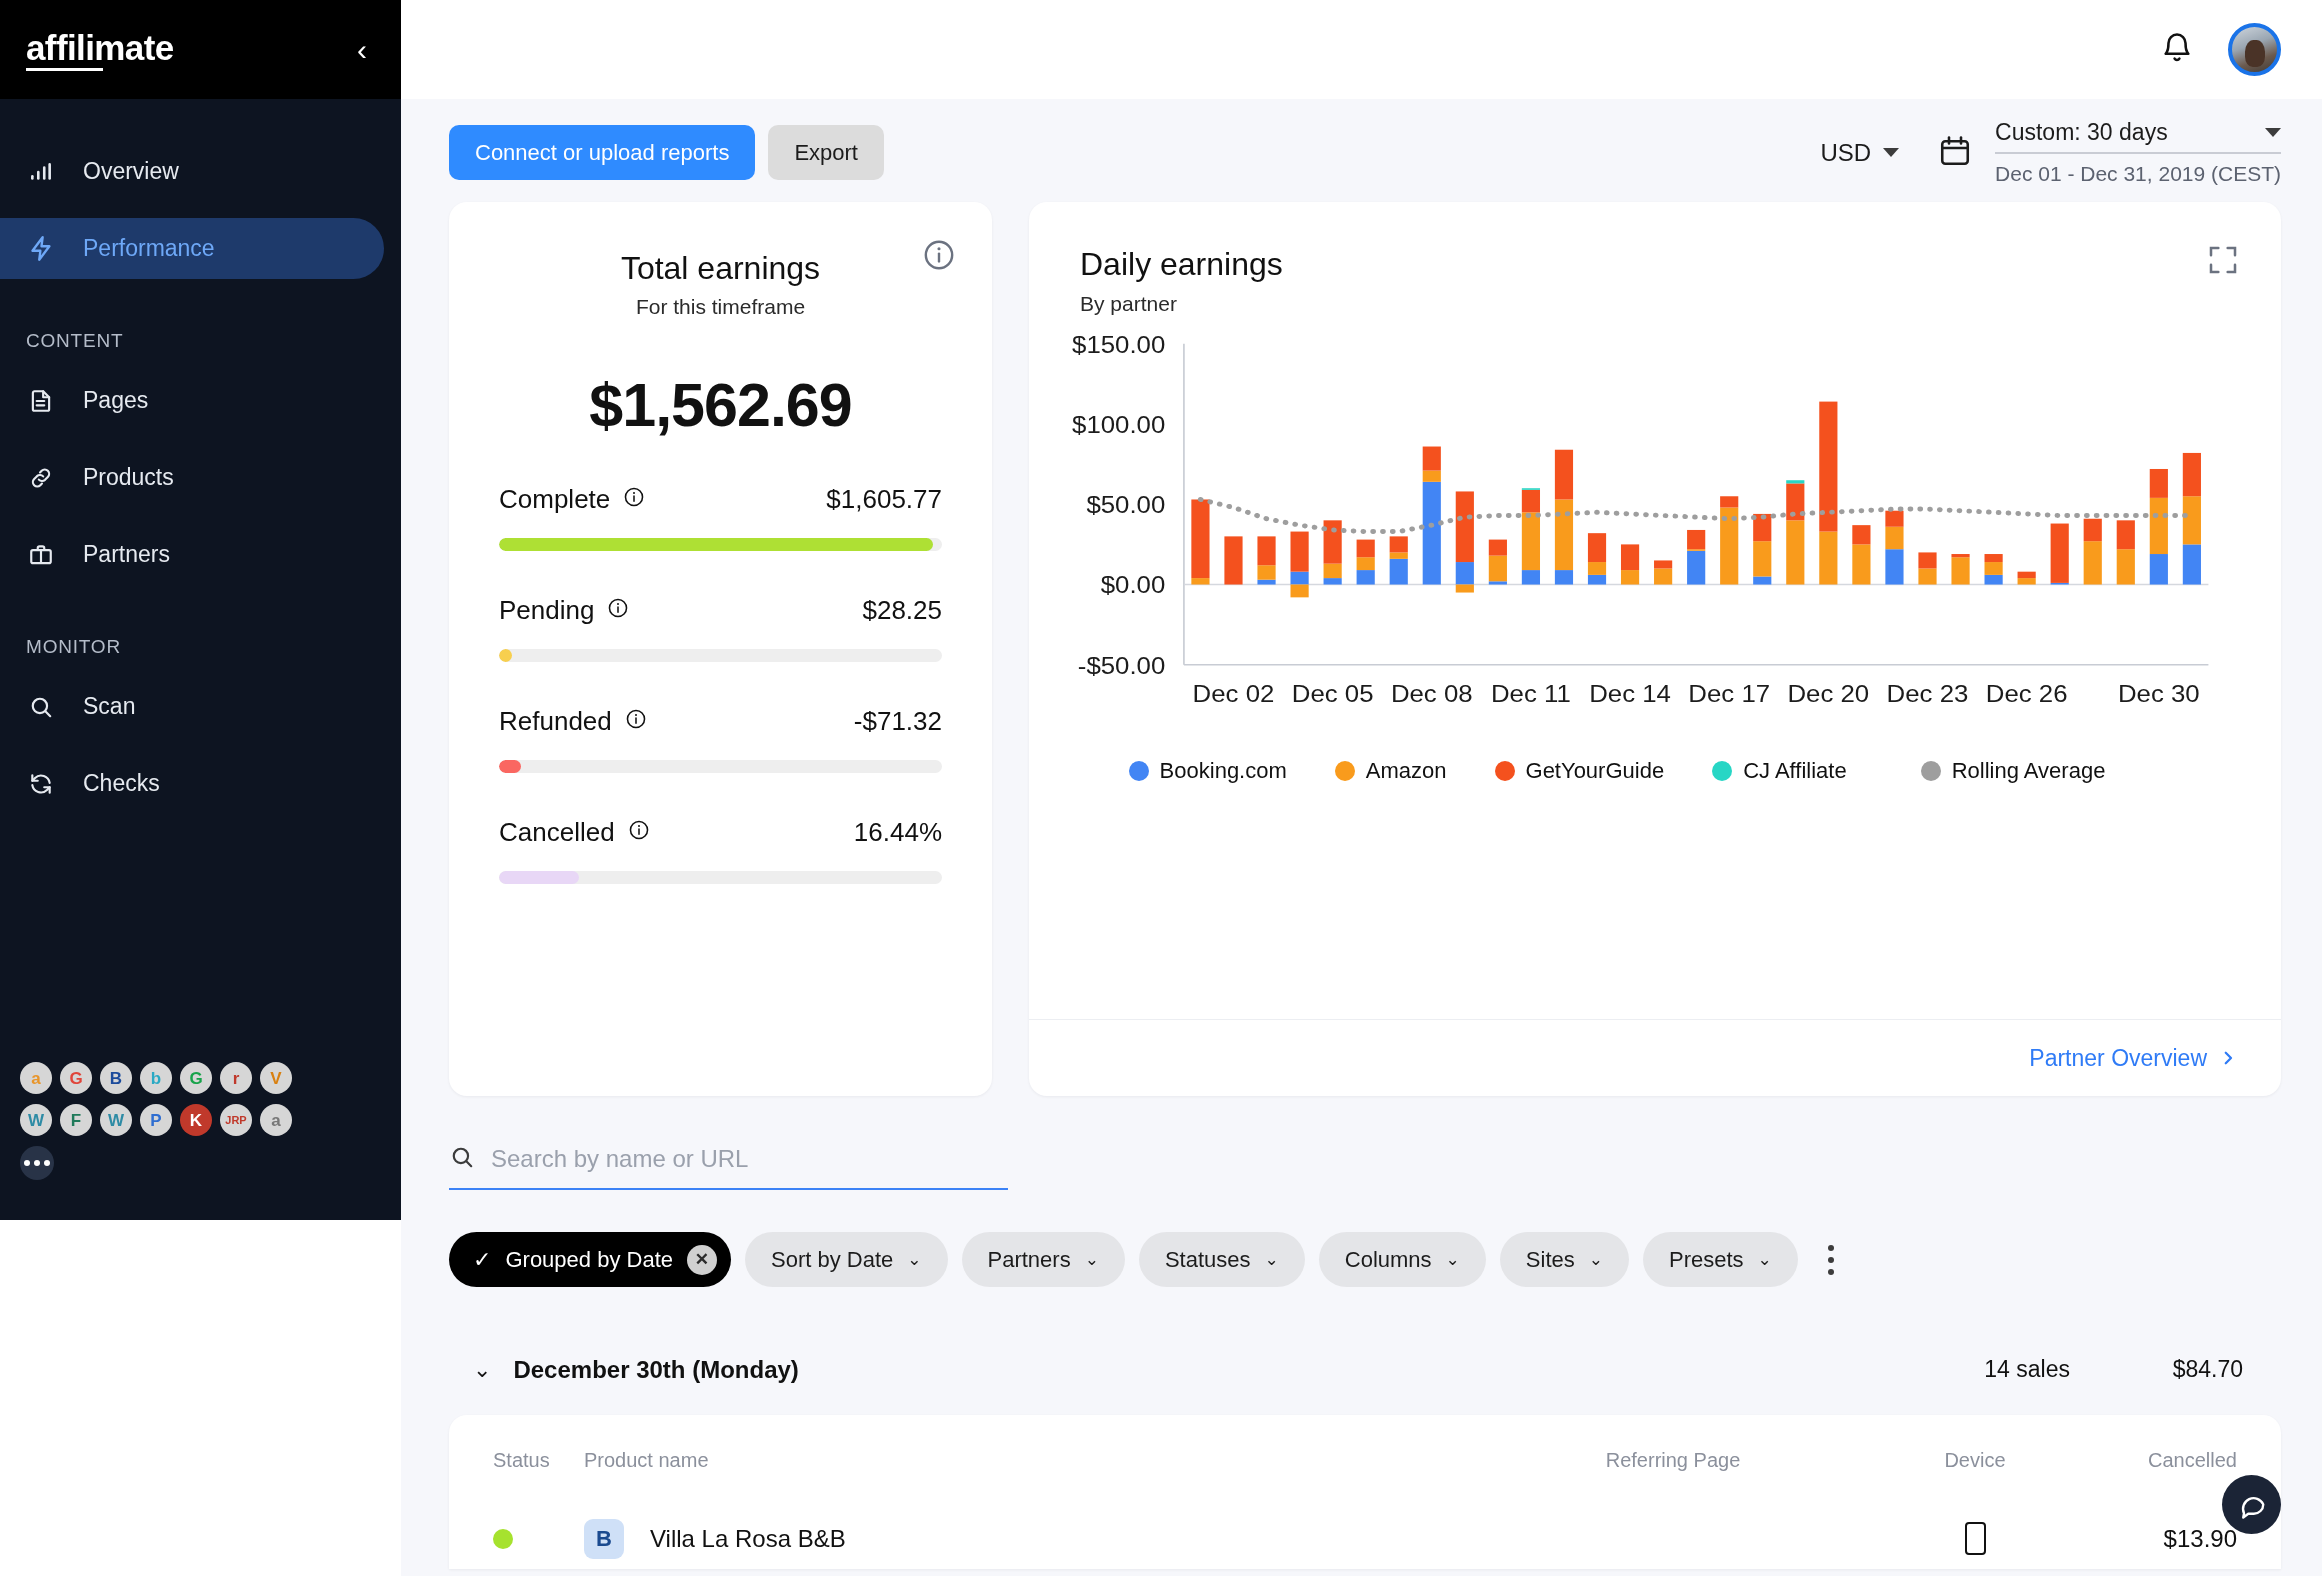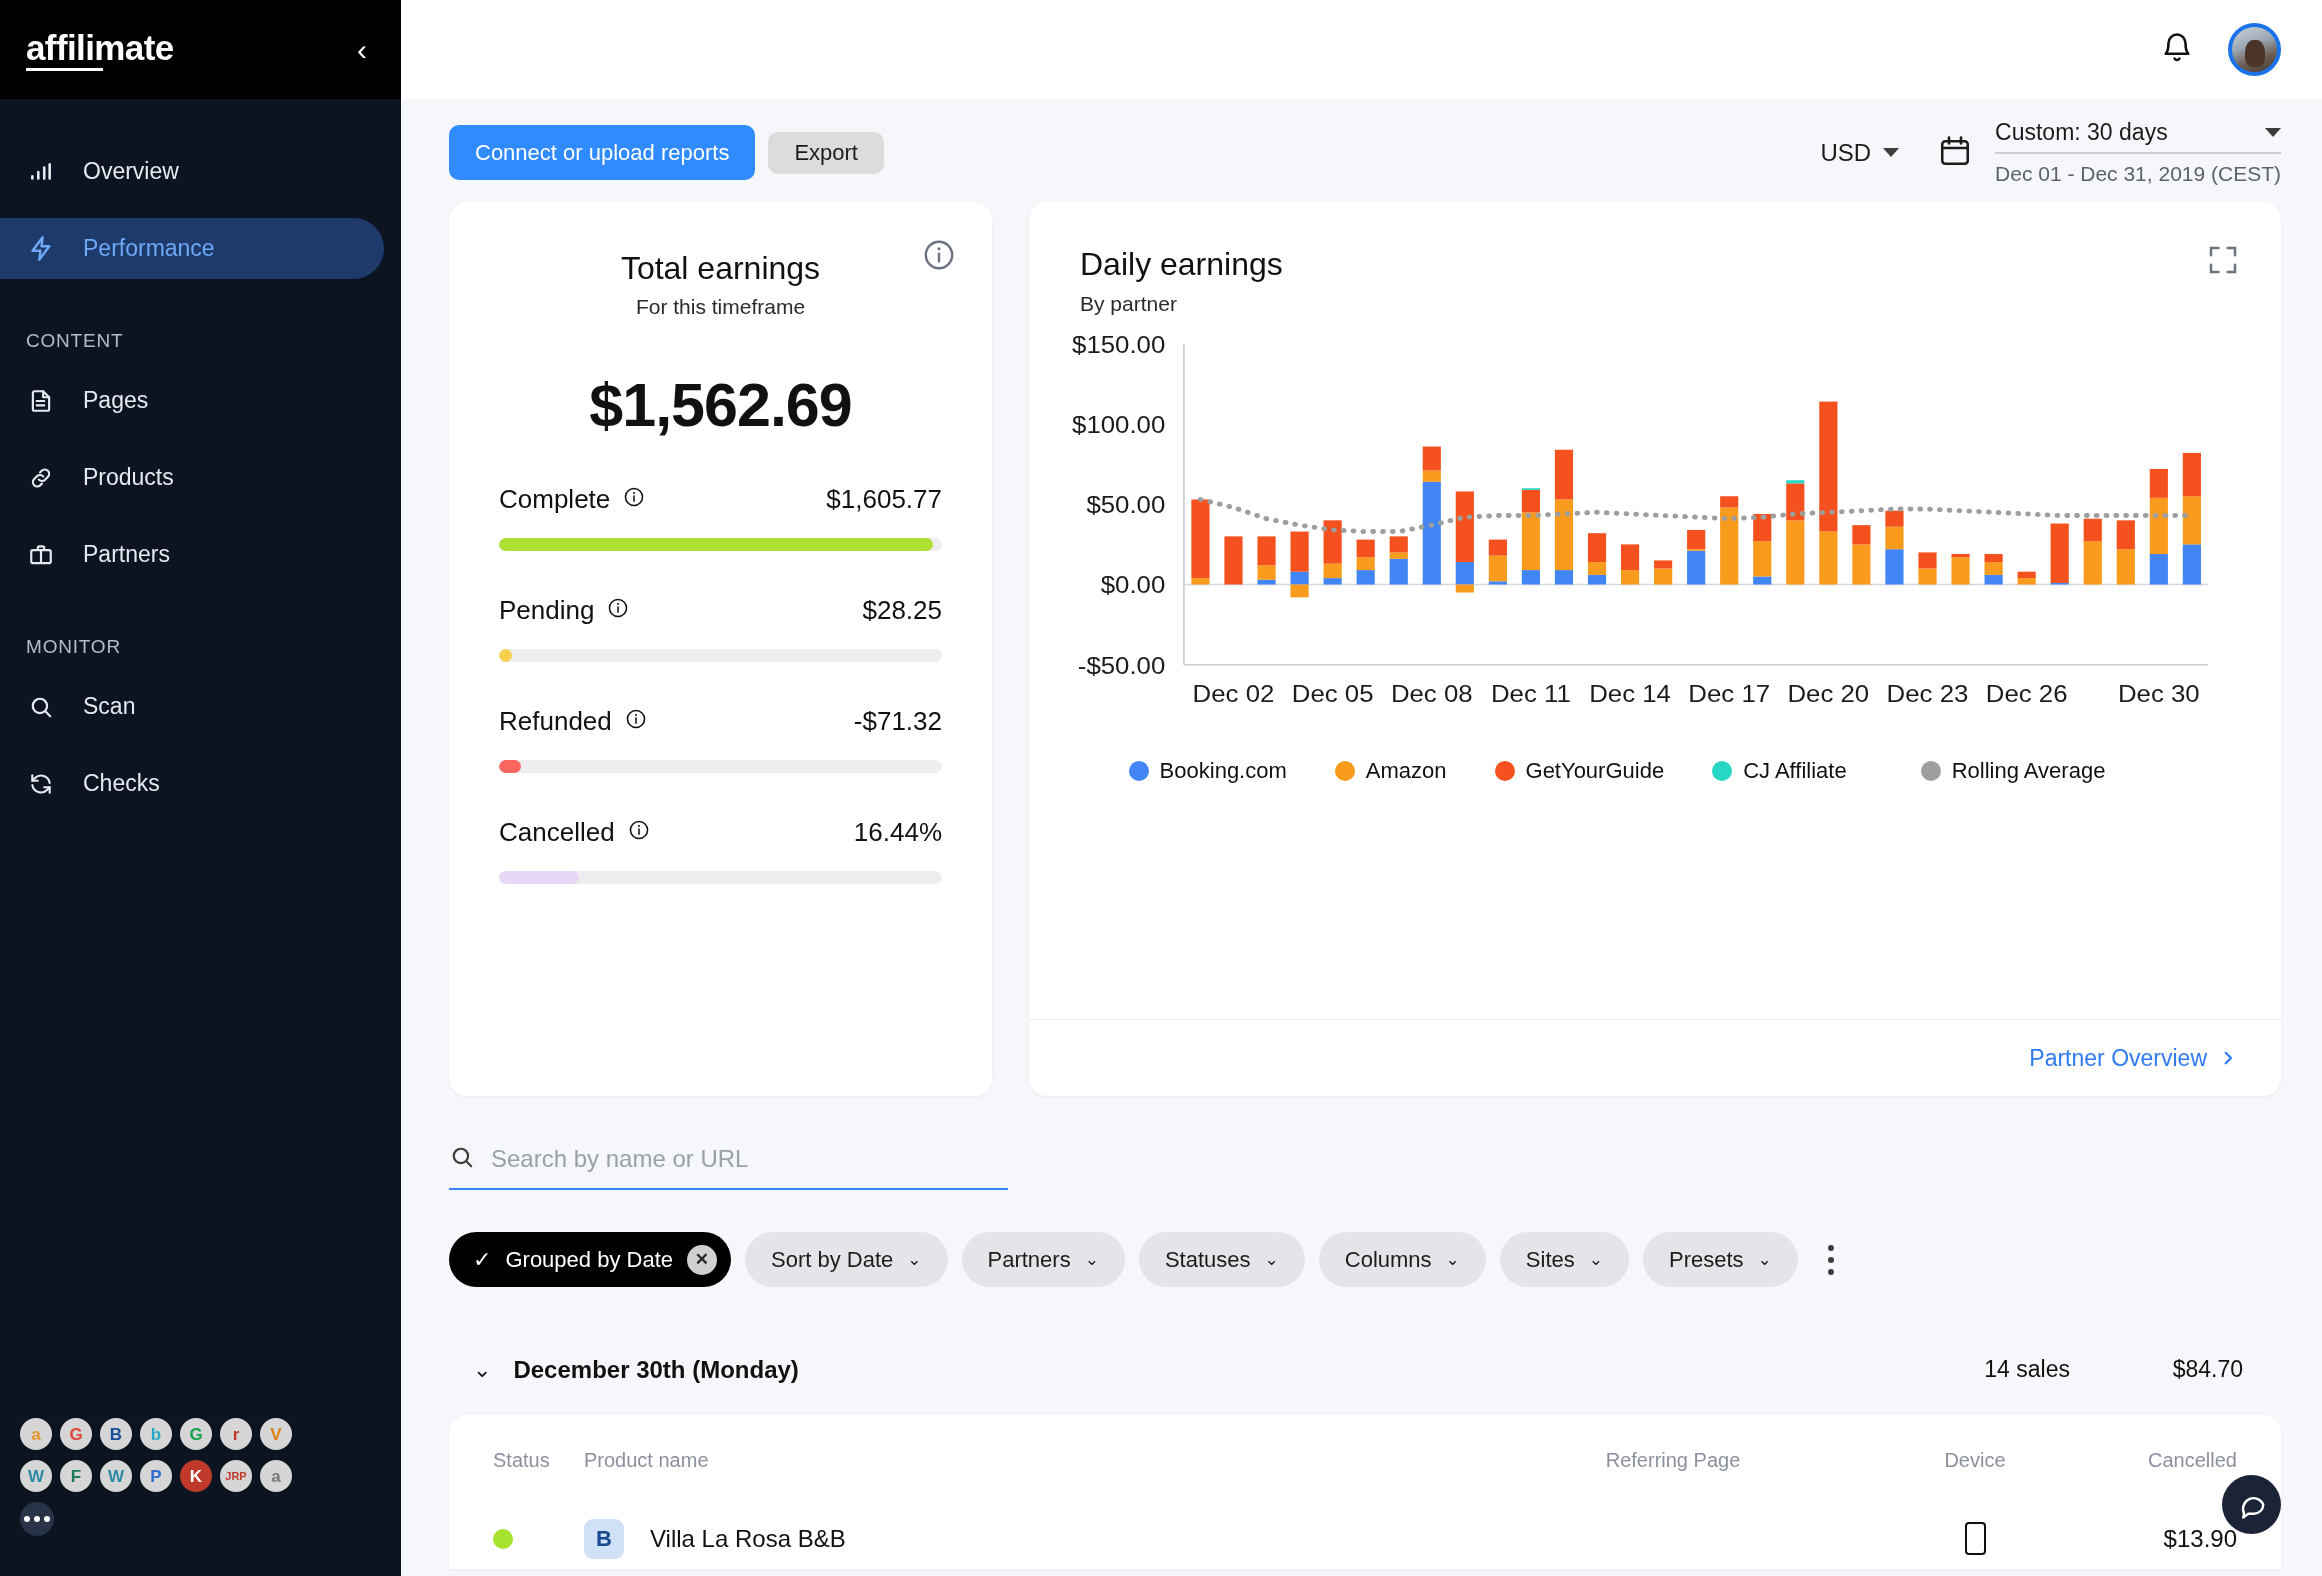--- a/index.html
+++ b/index.html
@@ -6,21 +6,21 @@
   html, body {
     width: 2323px; height: 1576px;
     font-family: "Liberation Sans", sans-serif;
     background: #ffffff;
     overflow: hidden;
   }
   .app { display: flex; width: 2323px; height: 1576px; }
 
   
   .sidebar {
-    width: 401px; height: 1576px;
+    width: 401px; height: 1220px;
     background: #0d1421;
     flex: 0 0 401px;
     position: relative;
   }
   .sb-logo-row {
     height: 99px;
     background: #000000;
     display: flex; align-items: center;
     padding: 0 34px 0 26px;
     justify-content: space-between;
@@ -100,21 +100,21 @@
     display: flex; align-items: center; padding: 28px 42px 0 48px;
     height: 79px;
   }
   .btn-primary {
     background: #2f8bff; color: #fff; border: none;
     border-radius: 10px; padding: 0 26px; height: 55px;
     font-size: 22px; font-family: inherit; cursor: pointer; font-weight: 500;
   }
   .btn-secondary {
     background: #dcdcdc; color: #1c1c1c; border: none;
-    border-radius: 10px; padding: 0 26px; height: 42px;
+    border-radius: 10px; padding: 0 26px; height: 55px;
     font-size: 22px; font-family: inherit; cursor: pointer;
     margin-left: 13px;
   }
   .toolbar-right { margin-left: auto; display: flex; align-items: center; gap: 38px; }
   .currency { display: flex; align-items: center; gap: 12px; font-size: 24px; color: #1c1c1c; cursor: pointer;}
   .caret { width: 0; height: 0; border-left: 8px solid transparent; border-right: 8px solid transparent; border-top: 9px solid #3c3c3c; }
   .daterange { display: flex; align-items: center; gap: 22px; cursor: pointer; }
   .dr-text { display: flex; flex-direction: column; }
   .dr-top {
     display: flex; align-items: center; justify-content: space-between;

